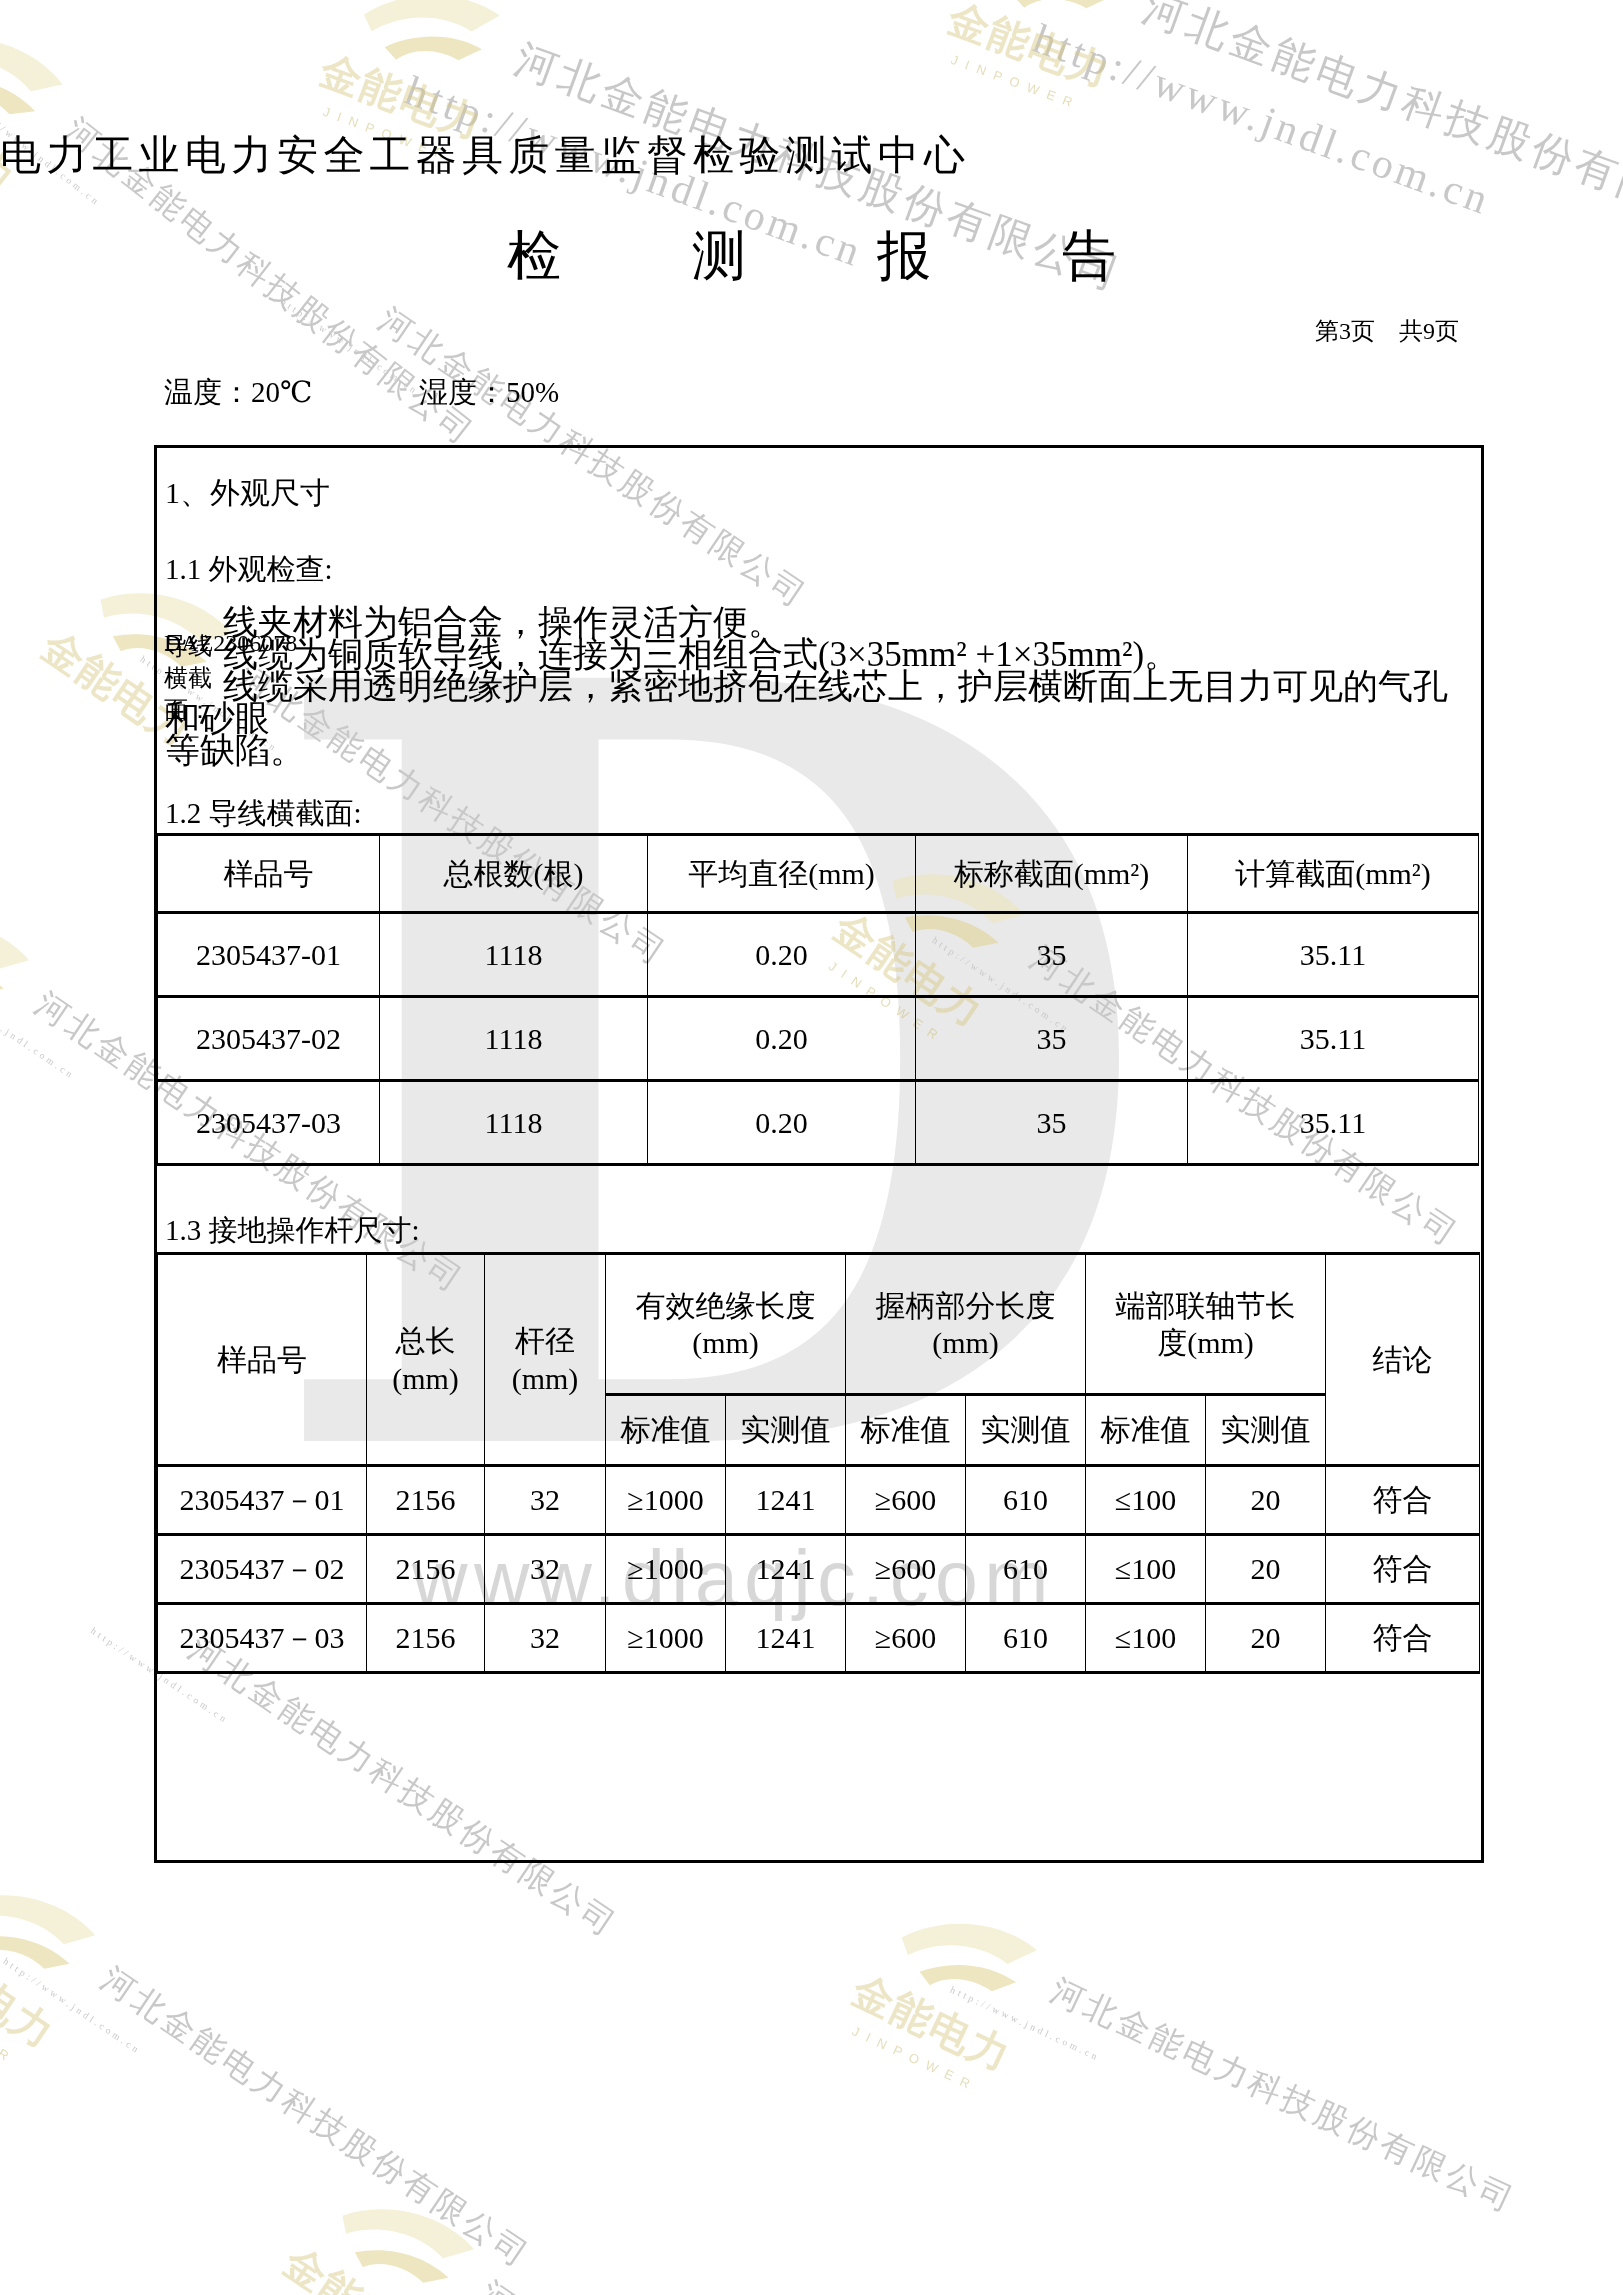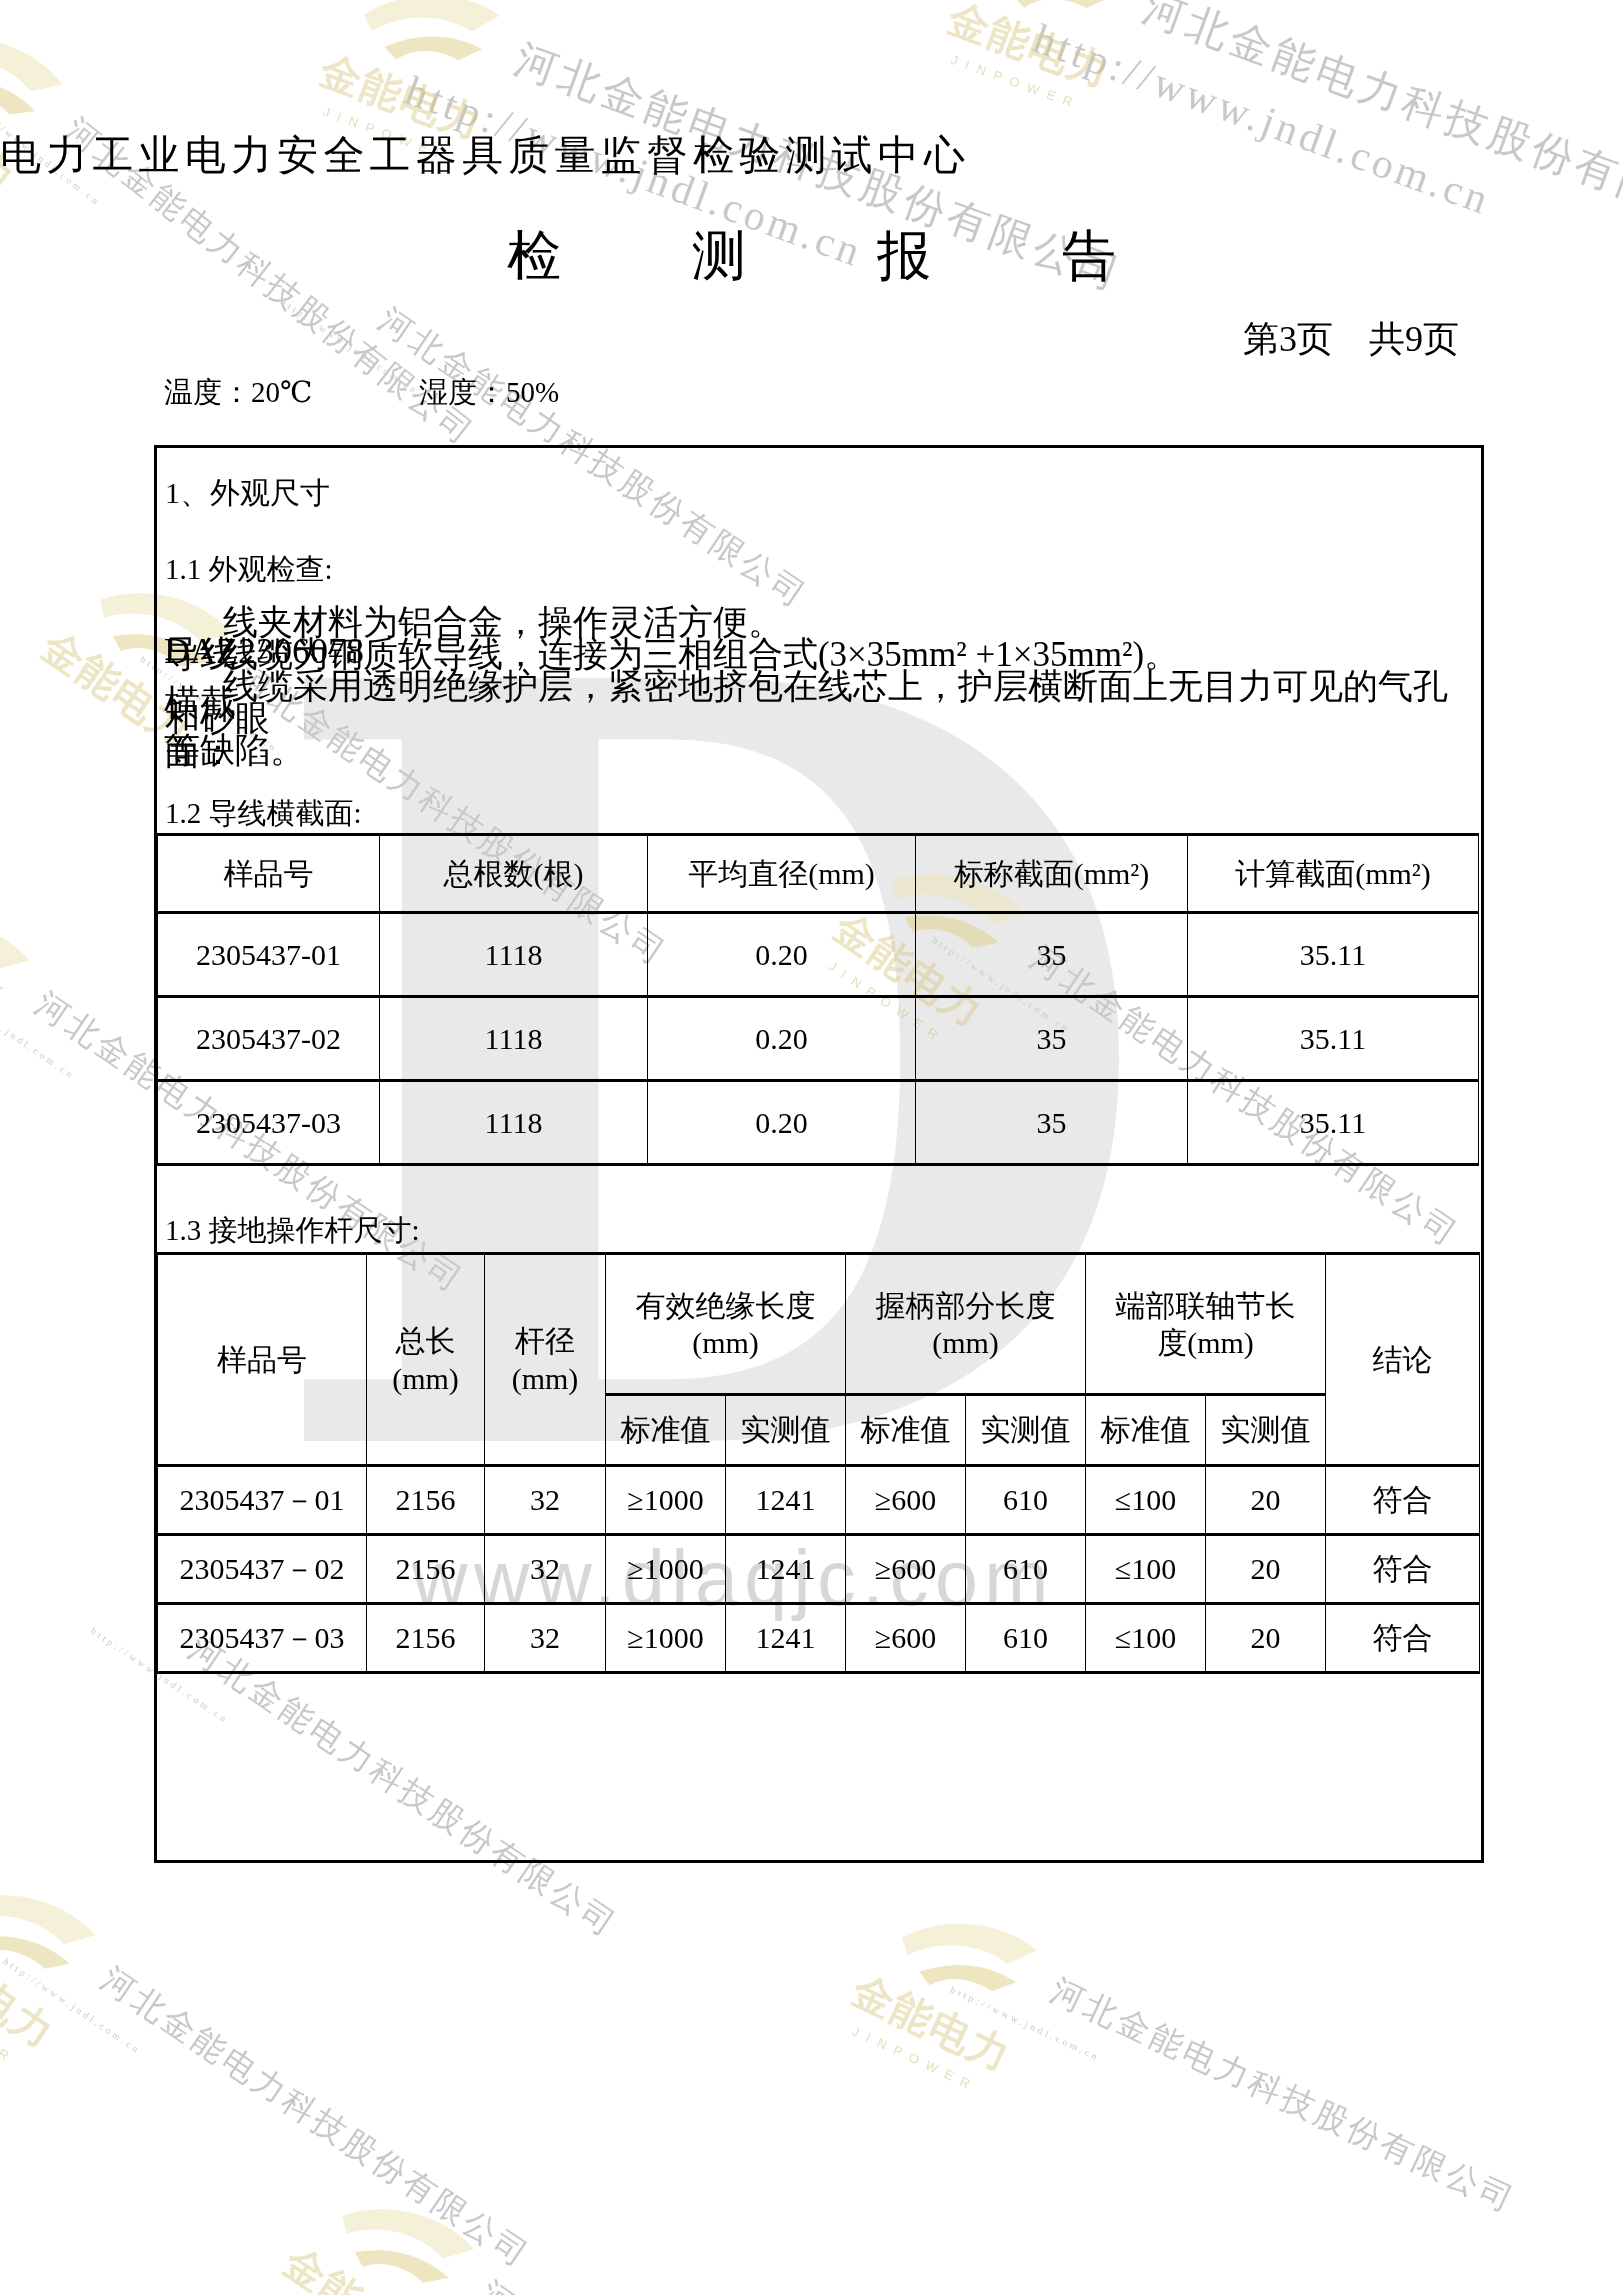--- a/index.html
+++ b/index.html
@@ -40,21 +40,21 @@
   .wmc.big .gl{font-size:42px;letter-spacing:3.9px;}
   .gl.l2{margin-top:15.7px;margin-left:-92px;font-size:.92em;}
   
   .content{position:absolute;inset:0;z-index:1;}
   .org-title{
     position:absolute;left:0;right:0;top:131px;text-align:left;
     font-size:41px;letter-spacing:5.2px;line-height:1.2;
   }
   .report-title-wrap{position:absolute;left:0;right:0;top:220px;text-align:center;}
   .report-title{font-size:54px;letter-spacing:131px;margin-right:-131px;}
-  .meta-line span{position:absolute;top:315px;font-size:36px;text-align:right;}
+  .meta-line span{position:absolute;top:315px;font-size:24px;text-align:right;}
   .report-no{left:164px;}
   .page-info{right:164px;}
   .env-line span{position:absolute;top:373px;font-size:29px;}
   .temp{left:164px;}
   .humid{left:419px;}
   
   .box{
     position:absolute;left:154px;top:445px;width:1330px;height:1418px;
     border:3.9px solid #000;box-sizing:border-box;
   }

